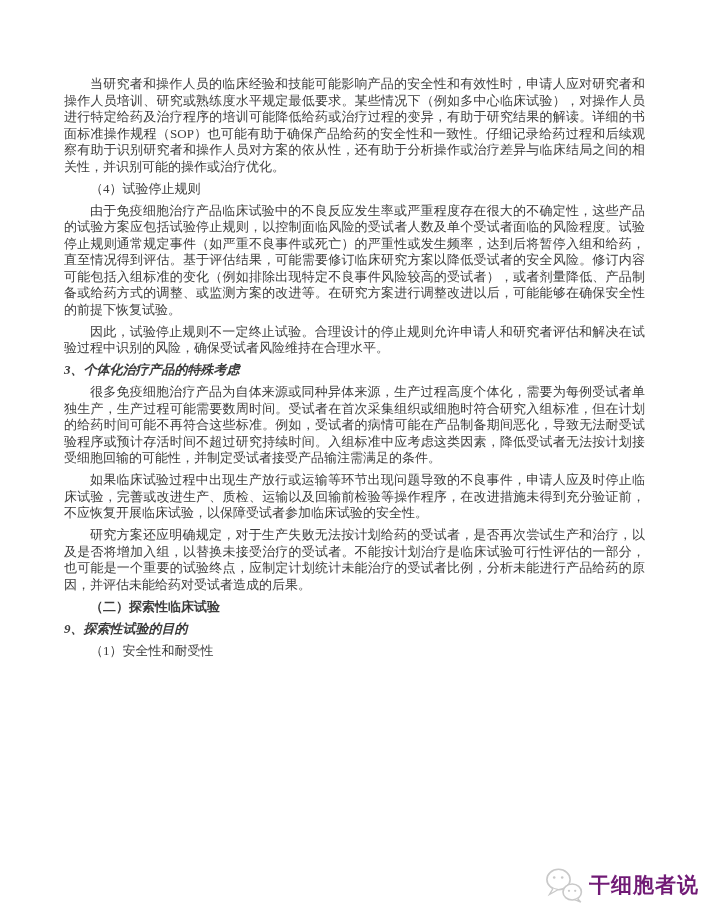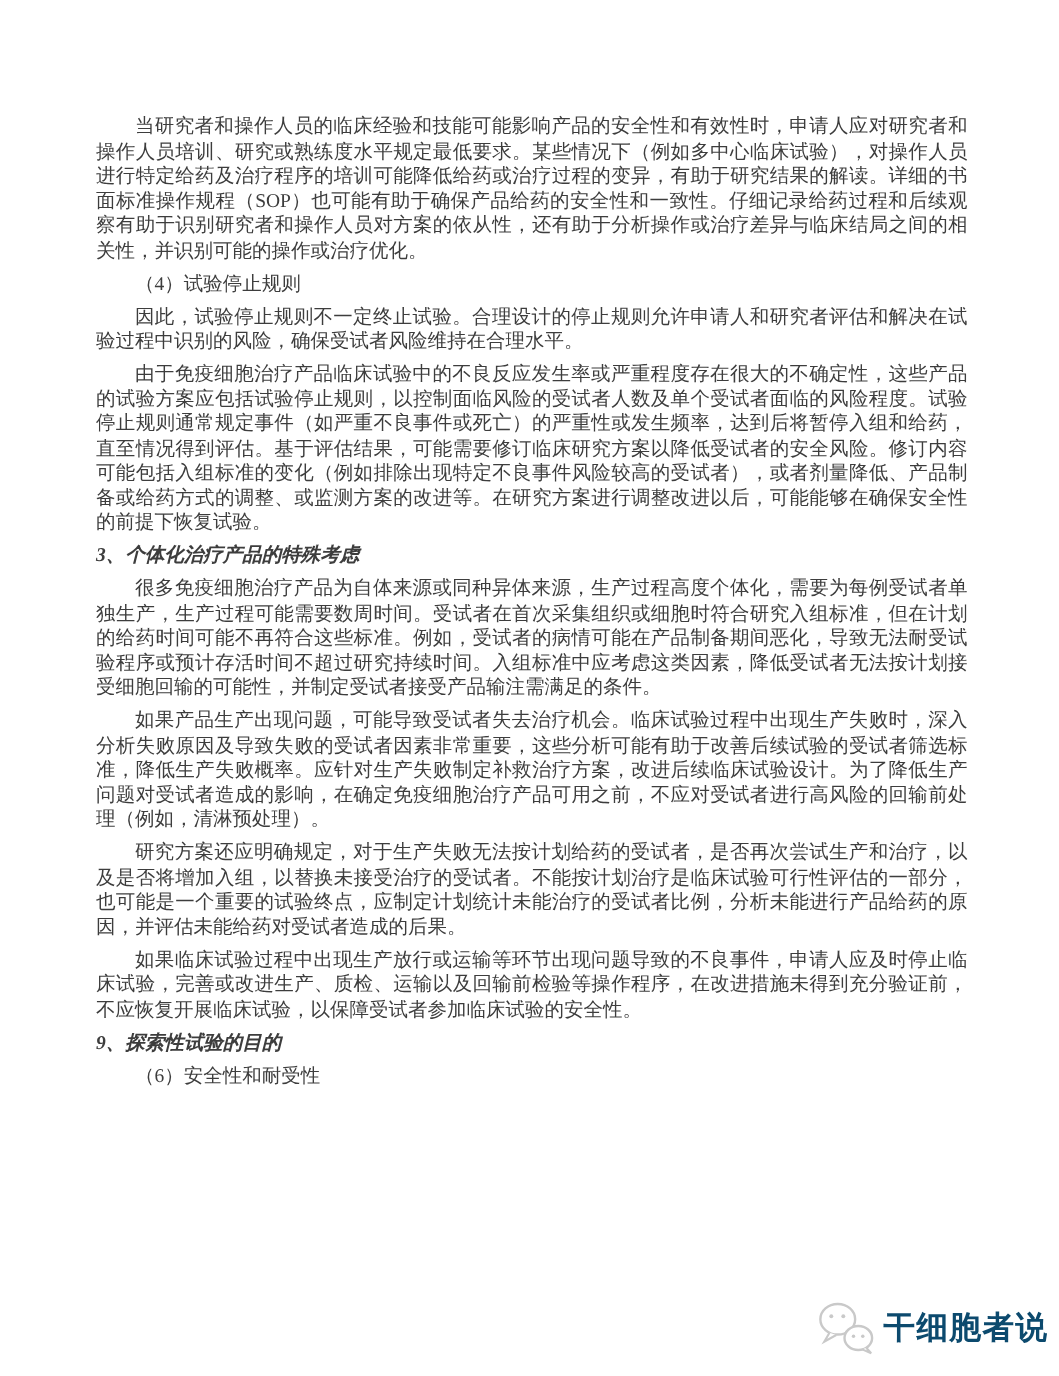--- a/index.html
+++ b/index.html
@@ -46,47 +46,47 @@
     font-weight: bold;
     text-indent: 2em;
   }
   .watermark {
     position: absolute;
     top: 867px;
     right: 7px;
     display: flex;
     align-items: center;
     gap: 6px;
-    color: #0c4a6e;
+    color: #701a75;
     font-size: 21px;
     font-weight: bold;
     letter-spacing: 1px;
     line-height: 1;
     user-select: none;
   }
   .wm-icon {
     display: block;
   }
 </style>
 </head>
 <body>
 
 <div class="page">
   <div class="doc">
     <div class="blk para">当研究者和操作人员的临床经验和技能可能影响产品的安全性和有效性时，申请人应对研究者和操作人员培训、研究或熟练度水平规定最低要求。某些情况下（例如多中心临床试验），对操作人员进行特定给药及治疗程序的培训可能降低给药或治疗过程的变异，有助于研究结果的解读。详细的书面标准操作规程（SOP）也可能有助于确保产品给药的安全性和一致性。仔细记录给药过程和后续观察有助于识别研究者和操作人员对方案的依从性，还有助于分析操作或治疗差异与临床结局之间的相关性，并识别可能的操作或治疗优化。</div>
     <div class="blk sub">（4）试验停止规则</div>
+    <div class="blk para">由于免疫细胞治疗产品临床试验中的不良反应发生率或严重程度存在很大的不确定性，这些产品的试验方案应包括试验停止规则，以控制面临风险的受试者人数及单个受试者面临的风险程度。试验停止规则通常规定事件（如严重不良事件或死亡）的严重性或发生频率，达到后将暂停入组和给药，直至情况得到评估。基于评估结果，可能需要修订临床研究方案以降低受试者的安全风险。修订内容可能包括入组标准的变化（例如排除出现特定不良事件风险较高的受试者），或者剂量降低、产品制备或给药方式的调整、或监测方案的改进等。在研究方案进行调整改进以后，可能能够在确保安全性的前提下恢复试验。</div>
     <div class="blk para">因此，试验停止规则不一定终止试验。合理设计的停止规则允许申请人和研究者评估和解决在试验过程中识别的风险，确保受试者风险维持在合理水平。</div>
-    <div class="blk para">由于免疫细胞治疗产品临床试验中的不良反应发生率或严重程度存在很大的不确定性，这些产品的试验方案应包括试验停止规则，以控制面临风险的受试者人数及单个受试者面临的风险程度。试验停止规则通常规定事件（如严重不良事件或死亡）的严重性或发生频率，达到后将暂停入组和给药，直至情况得到评估。基于评估结果，可能需要修订临床研究方案以降低受试者的安全风险。修订内容可能包括入组标准的变化（例如排除出现特定不良事件风险较高的受试者），或者剂量降低、产品制备或给药方式的调整、或监测方案的改进等。在研究方案进行调整改进以后，可能能够在确保安全性的前提下恢复试验。</div>
     <div class="blk h-bold">3、个体化治疗产品的特殊考虑</div>
     <div class="blk para">很多免疫细胞治疗产品为自体来源或同种异体来源，生产过程高度个体化，需要为每例受试者单独生产，生产过程可能需要数周时间。受试者在首次采集组织或细胞时符合研究入组标准，但在计划的给药时间可能不再符合这些标准。例如，受试者的病情可能在产品制备期间恶化，导致无法耐受试验程序或预计存活时间不超过研究持续时间。入组标准中应考虑这类因素，降低受试者无法按计划接受细胞回输的可能性，并制定受试者接受产品输注需满足的条件。</div>
-    <div class="blk para">如果产品生产出现问题，可能导致受试者失去治疗机会。临床试验过程中出现生产失败时，深入分析失败原因及导致失败的受试者因素非常重要，这些分析可能有助于改善后续试验的受试者筛选标准，降低生产失败概率。应针对生产失败制定补救治疗方案，改进后续临床试验设计。为了降低生产问题对受试者造成的影响，在确定免疫细胞治疗产品可用之前，不应对受试者进行高风险的回输前处理（例如，清淋预处理）。</div>
+    <div class="blk para">如果临床试验过程中出现生产放行或运输等环节出现问题导致的不良事件，申请人应及时停止临床试验，完善或改进生产、质检、运输以及回输前检验等操作程序，在改进措施未得到充分验证前，不应恢复开展临床试验，以保障受试者参加临床试验的安全性。</div>
     <div class="blk para">研究方案还应明确规定，对于生产失败无法按计划给药的受试者，是否再次尝试生产和治疗，以及是否将增加入组，以替换未接受治疗的受试者。不能按计划治疗是临床试验可行性评估的一部分，也可能是一个重要的试验终点，应制定计划统计未能治疗的受试者比例，分析未能进行产品给药的原因，并评估未能给药对受试者造成的后果。</div>
-    <div class="blk para">如果临床试验过程中出现生产放行或运输等环节出现问题导致的不良事件，申请人应及时停止临床试验，完善或改进生产、质检、运输以及回输前检验等操作程序，在改进措施未得到充分验证前，不应恢复开展临床试验，以保障受试者参加临床试验的安全性。</div>
+    <div class="blk h-bold-ind">（二）探索性临床试验</div>
     <div class="blk h-bold">9、探索性试验的目的</div>
-    <div class="blk sub">（6）安全性和耐受性</div>
+    <div class="blk sub">（1）安全性和耐受性</div>
   </div>
 
   <div class="watermark">
     <svg class="wm-icon" width="38" height="37" viewBox="0 0 38 37" xmlns="http://www.w3.org/2000/svg">
 
       <g fill="#ffffff" stroke="#c9c9c9" stroke-width="1.6">
         <ellipse cx="13.5" cy="12.5" rx="11.6" ry="10.2"></ellipse>
         <path d="M8 21.5 L4.5 27.5 L12.5 23" stroke-width="1.4"></path>
       </g>
       <g fill="#c9c9c9" stroke="none">

